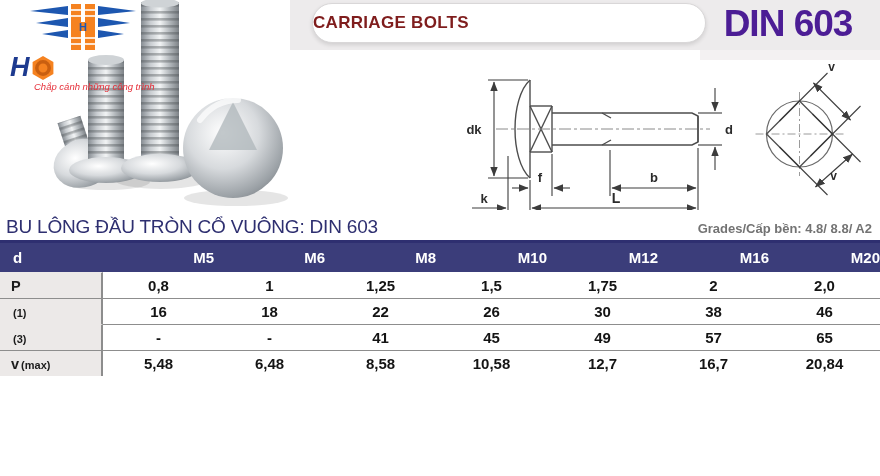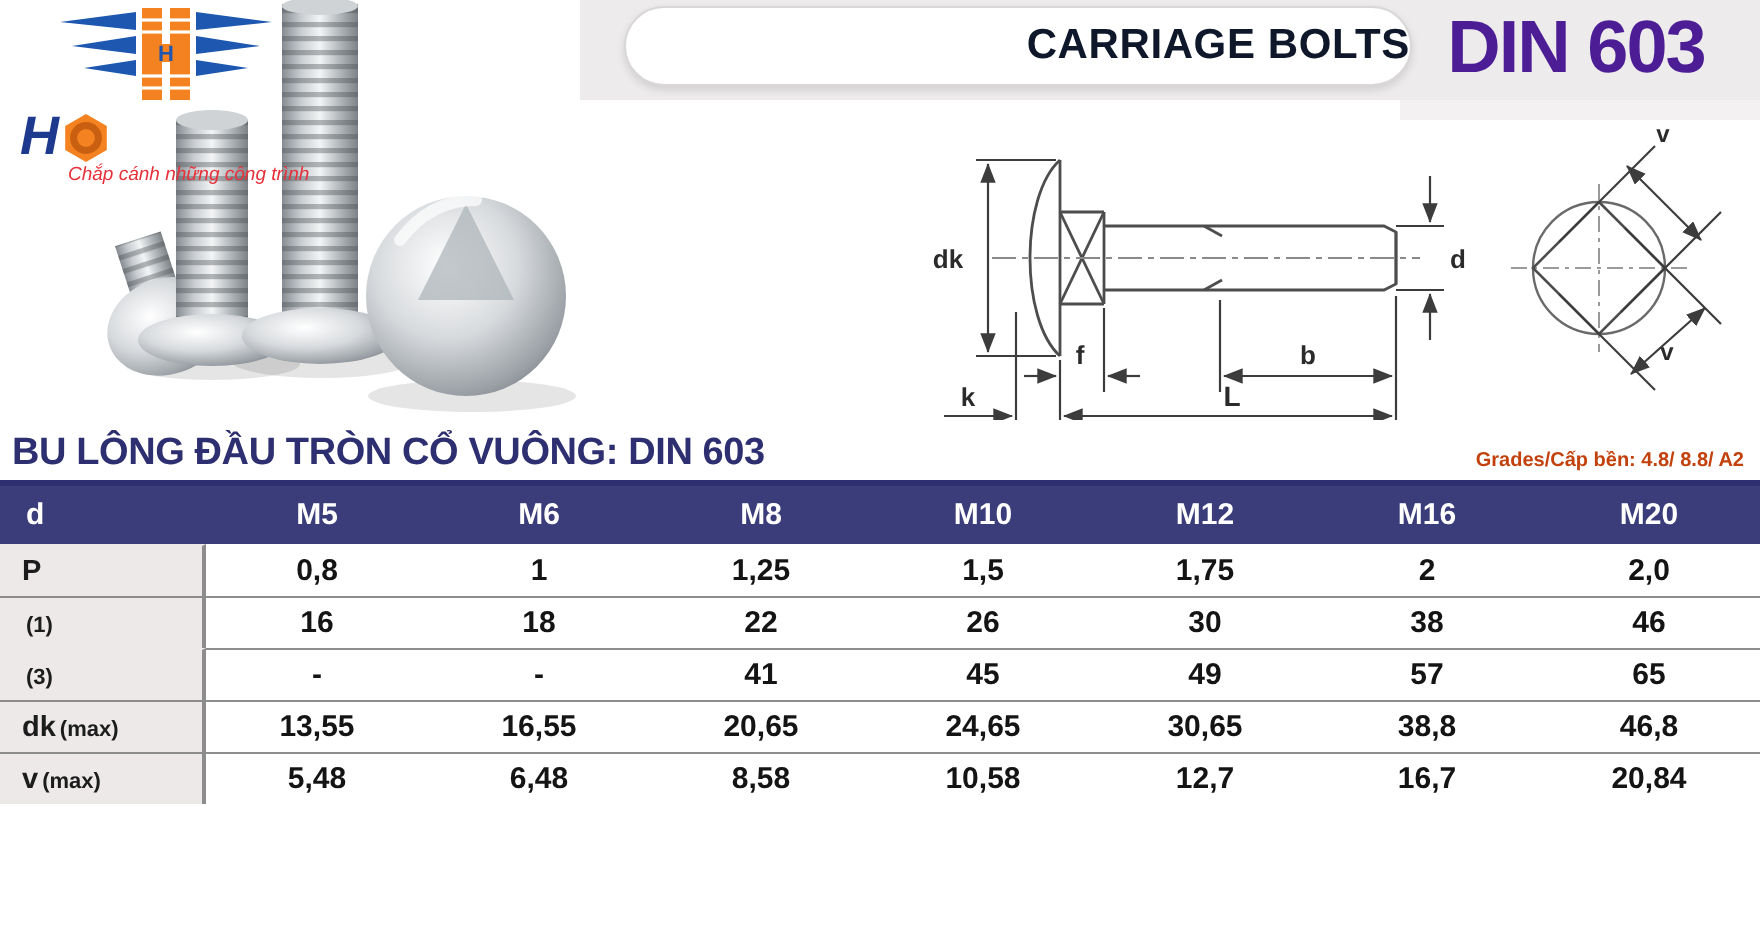--- a/index.html
+++ b/index.html
@@ -10,38 +10,38 @@
   .gray-band{position:absolute;top:0;left:290px;right:0;height:50px;background:#edebec;}
   .gray-band2{position:absolute;top:50px;left:700px;right:0;height:10px;background:#f3f1f2;}
   .photo{position:absolute;left:40px;top:0;width:300px;height:210px;}
   .logo{position:absolute;left:8px;top:2px;width:170px;}
   .brand-line{display:flex;align-items:center;margin:-4px 0 0 2px;
               color:#1d3a8f;font-weight:bold;font-style:italic;font-size:27px;letter-spacing:-1px;}
   .brand-line .hex{margin:0 1px;}
   .tagline{color:#e6303a;font-style:italic;font-size:9.5px;margin:-2px 12px 0 26px;white-space:nowrap;}
   .title-pill{position:absolute;left:312px;top:3px;width:392px;height:38px;background:#fff;
               border:1px solid #d9d7d8;border-radius:20px;box-shadow:0 2px 4px rgba(0,0,0,.12);
-              display:flex;align-items:center;justify-content:flex-end;
-              color:#0f172a;font-size:21px;font-weight:bold;letter-spacing:.3px;}
+              display:flex;align-items:center;justify-content:flex-start;
+              color:#7f1d1d;font-size:17px;font-weight:bold;letter-spacing:.3px;}
   .din{position:absolute;right:8px;top:3px;width:168px;text-align:center;
        color:#4c1d95;font-size:37px;font-weight:bold;letter-spacing:-1px;}
   .sideview{position:absolute;left:458px;top:56px;}
   .endview{position:absolute;left:740px;top:58px;}
   svg text{font-family:"Liberation Sans",sans-serif;}
   
   .bar{position:absolute;top:210px;left:0;width:880px;height:33px;box-sizing:border-box;
        display:flex;justify-content:space-between;align-items:flex-end;
        padding:0 8px 2px 6px;border-bottom:3px solid #2e2f70;background:#fff;}
-  .sec-title{font-size:19px;font-weight:bold;color:#2e2f70;letter-spacing:-.2px;}
-  .grades{font-size:10px;font-weight:bold;color:#c2410c;padding-bottom:2px;}
+  .sec-title{font-size:19px;font-weight:normal;color:#2e2f70;letter-spacing:-.2px;}
+  .grades{font-size:13px;font-weight:bold;color:#737373;padding-bottom:2px;}
   
   .spec-wrap{position:absolute;top:243px;left:0;width:880px;}
   table.spec{width:100%;border-collapse:separate;border-spacing:0;table-layout:fixed;}
   table.spec thead th{background:#3b3d7a;color:#fff;font-size:15px;font-weight:bold;
-       height:29px;text-align:center;padding:0;}
+       height:29px;text-align:right;padding:0;}
   table.spec thead th.c0{width:90px;text-align:left;padding-left:13px;}
   table.spec tbody td{height:25px;text-align:center;font-size:15px;font-weight:bold;color:#141414;
        border-top:1px solid #8d8d8d;background:#fff;padding:0;}
   table.spec tbody tr.first td{border-top-color:#fff;}
   table.spec tbody td.label{background:#ece9e8;border-right:2px solid #8d8d8d;
        text-align:left;padding-left:11px;color:#1c1c1c;}
   table.spec tbody tr.first td.label{border-top-color:#ece9e8;}
   table.spec tbody tr.join td.label{border-top-color:#ece9e8;}
   .pfx{font-size:14.5px;font-weight:bold;}
   .sfx{font-size:11px;font-weight:bold;margin-left:2px;}
@@ -270,30 +270,20 @@
             <td class="label"><span class="pfx"></span><span class="sfx">(3)</span></td>
             <td>-</td>
             <td>-</td>
             <td>41</td>
             <td>45</td>
             <td>49</td>
             <td>57</td>
             <td>65</td>
           </tr>
           <tr>
-            <td class="label"><span class="pfx">dk</span><span class="sfx">(max)</span></td>
-            <td>13,55</td>
-            <td>16,55</td>
-            <td>20,65</td>
-            <td>24,65</td>
-            <td>30,65</td>
-            <td>38,8</td>
-            <td>46,8</td>
-          </tr>
-          <tr>
             <td class="label"><span class="pfx">v</span><span class="sfx">(max)</span></td>
             <td>5,48</td>
             <td>6,48</td>
             <td>8,58</td>
             <td>10,58</td>
             <td>12,7</td>
             <td>16,7</td>
             <td>20,84</td>
           </tr>
         </tbody>

